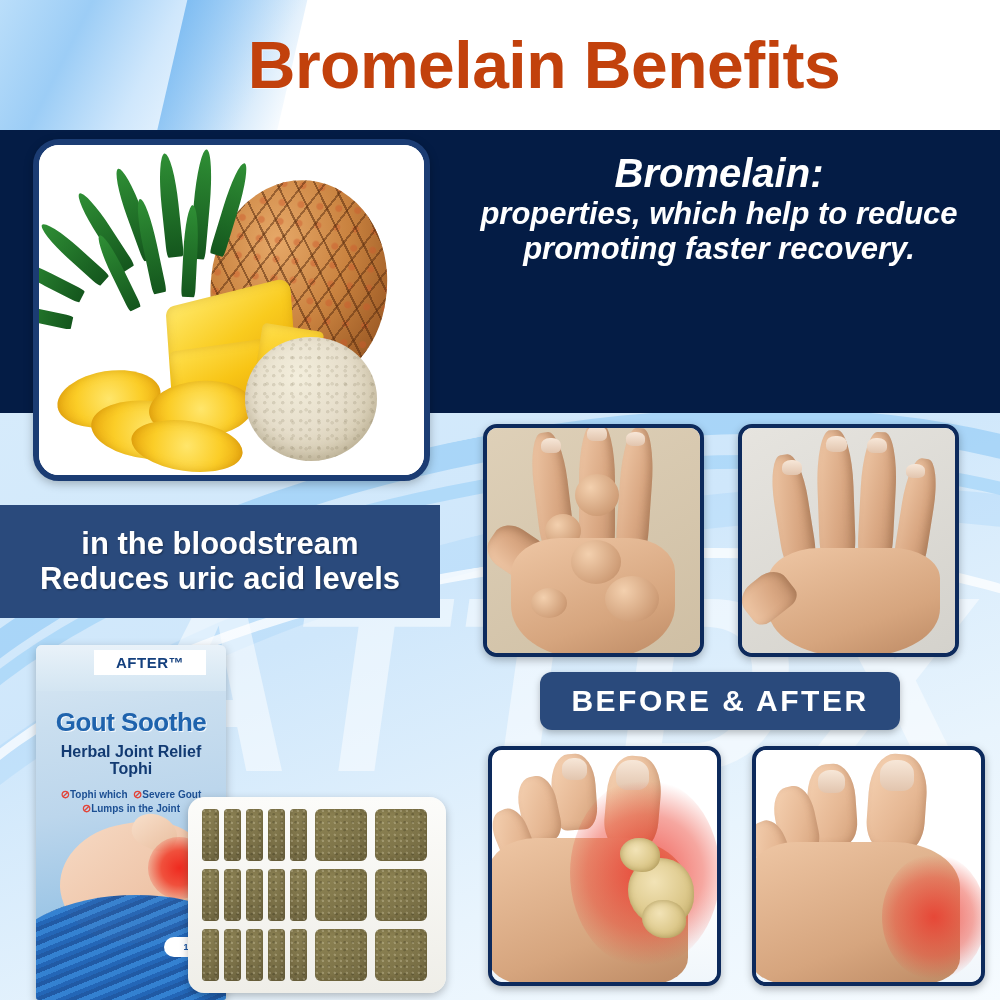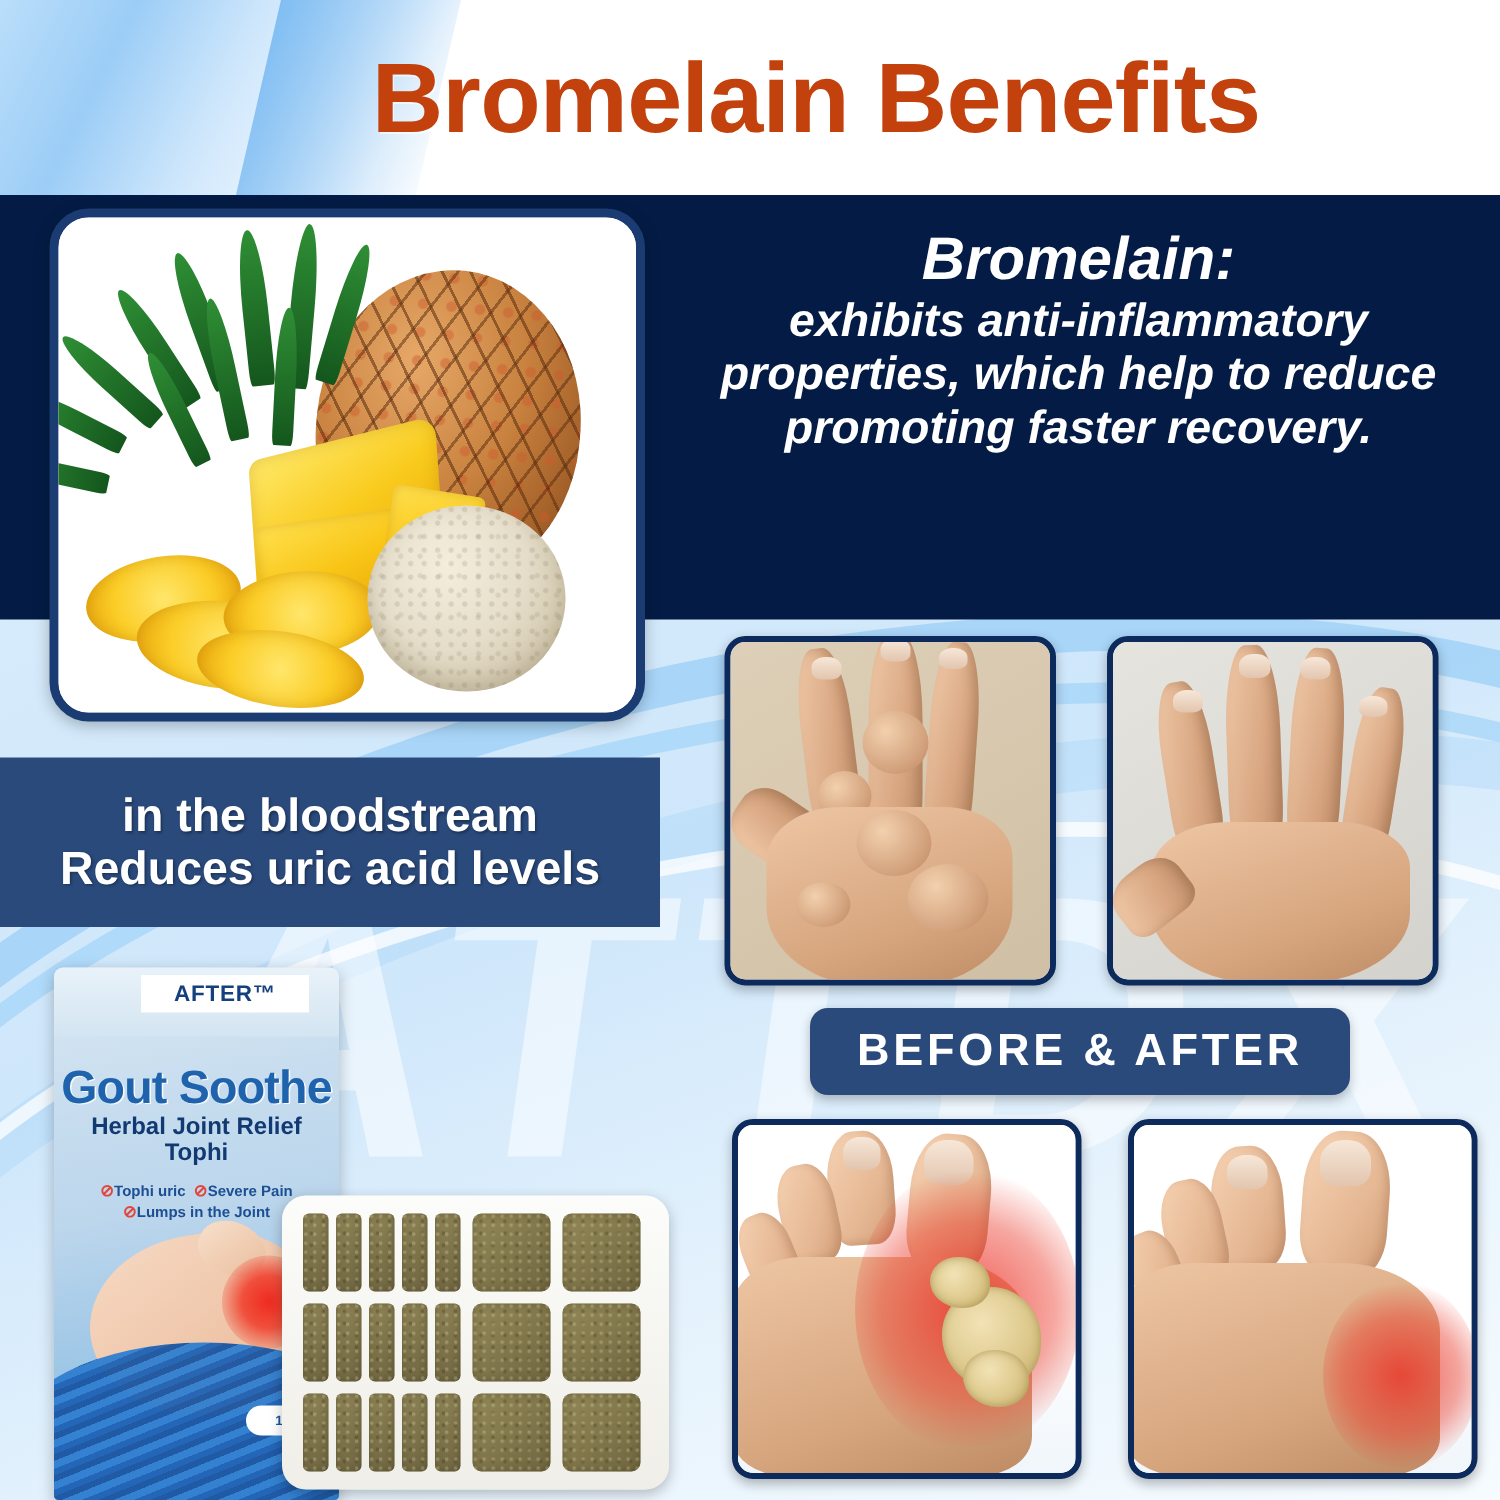--- a/index.html
+++ b/index.html
@@ -130,21 +130,21 @@
   .pkg{position:absolute;left:36px;top:645px;width:190px;height:355px;overflow:hidden;
     border-radius:6px 6px 3px 3px;
     background:linear-gradient(170deg,#dbe9f4 0%,#c9deef 22%,#bcd6ec 45%,#9dc6e6 70%,#7fb3df 100%);
     box-shadow:0 3px 10px rgba(0,0,0,.25);}
   .pkg-top{position:absolute;left:0;top:0;width:100%;height:46px;
     background:linear-gradient(180deg,#e9f2f9,#d3e5f2);}
   .pkg-brand{position:absolute;left:58px;top:5px;width:112px;height:25px;background:#ffffff;
     display:flex;align-items:center;justify-content:center;
     font-size:15px;font-weight:bold;color:#14407e;letter-spacing:.5px;}
   .pkg-title{position:absolute;left:0;top:62px;width:100%;text-align:center;
-    font-size:31px;font-weight:bold;color:#1f63ad;letter-spacing:-.5px;
+    font-size:26px;font-weight:bold;color:#1f63ad;letter-spacing:-.5px;
     text-shadow:1px 1px 0 rgba(255,255,255,.85);white-space:nowrap;}
   .pkg-sub{position:absolute;left:0;top:98px;width:100%;text-align:center;
     font-size:16px;font-weight:bold;color:#123a72;line-height:1.08;}
   .pkg-bullets{position:absolute;left:0;top:143px;width:100%;text-align:center;
     font-size:10px;font-weight:bold;color:#1c4f93;line-height:1.25;}
   .pkg-bullets .chk{color:#e2453a;font-size:11px;}
   .pkg-hand{position:absolute;left:24px;top:178px;width:150px;height:120px;
     background:linear-gradient(150deg,#f6d9c3,#eec3a6 65%,#e0ab8c);
     border-radius:48% 42% 36% 52%;transform:rotate(-9deg);}
   .pkg-thumb{position:absolute;left:96px;top:170px;width:46px;height:34px;
@@ -191,21 +191,20 @@
     <div class="hdr-grad"></div>
     <div class="hdr-grad2"></div>
     <div class="title">Bromelain Benefits</div>
   </div>
 
   <div class="navy-panel"></div>
 
   <div class="navy-text">
     <div class="lead">Bromelain:</div>
     <div class="body">
-      <div>exhibits anti-inflammatory</div>
       <div>properties, which help to reduce</div>
       <div>promoting faster recovery.</div>
     </div>
   </div>
 
   <div class="pine-card">
     <div class="pine-stage">
       <div class="pine-body"></div>
       <div class="leaf" style="left:128px;top:8px;width:17px;height:104px;transform:rotate(-6deg);"></div>
       <div class="leaf" style="left:104px;top:18px;width:16px;height:96px;transform:rotate(-20deg);"></div>
@@ -305,22 +304,22 @@
   <div class="pkg">
     <div class="pkg-top"></div>
     <div class="pkg-brand">AFTER™</div>
     <div class="pkg-title">Gout Soothe</div>
     <div class="pkg-sub">
       <div>Herbal Joint Relief</div>
       <div>Tophi</div>
     </div>
     <div class="pkg-bullets">
       <div>
-        <span class="chk">⊘</span><span>Tophi uric</span>
-        &nbsp;<span class="chk">⊘</span><span>Severe Pain</span>
+        <span class="chk">⊘</span><span>Tophi which</span>
+        &nbsp;<span class="chk">⊘</span><span>Severe Gout</span>
       </div>
       <div>
         <span class="chk">⊘</span><span>Lumps in the Joint</span>
       </div>
     </div>
     <div class="pkg-hand"></div>
     <div class="pkg-thumb"></div>
     <div class="pkg-pain"></div>
     <div class="pkg-wave"></div>
     <div class="pkg-badge">1P</div>

